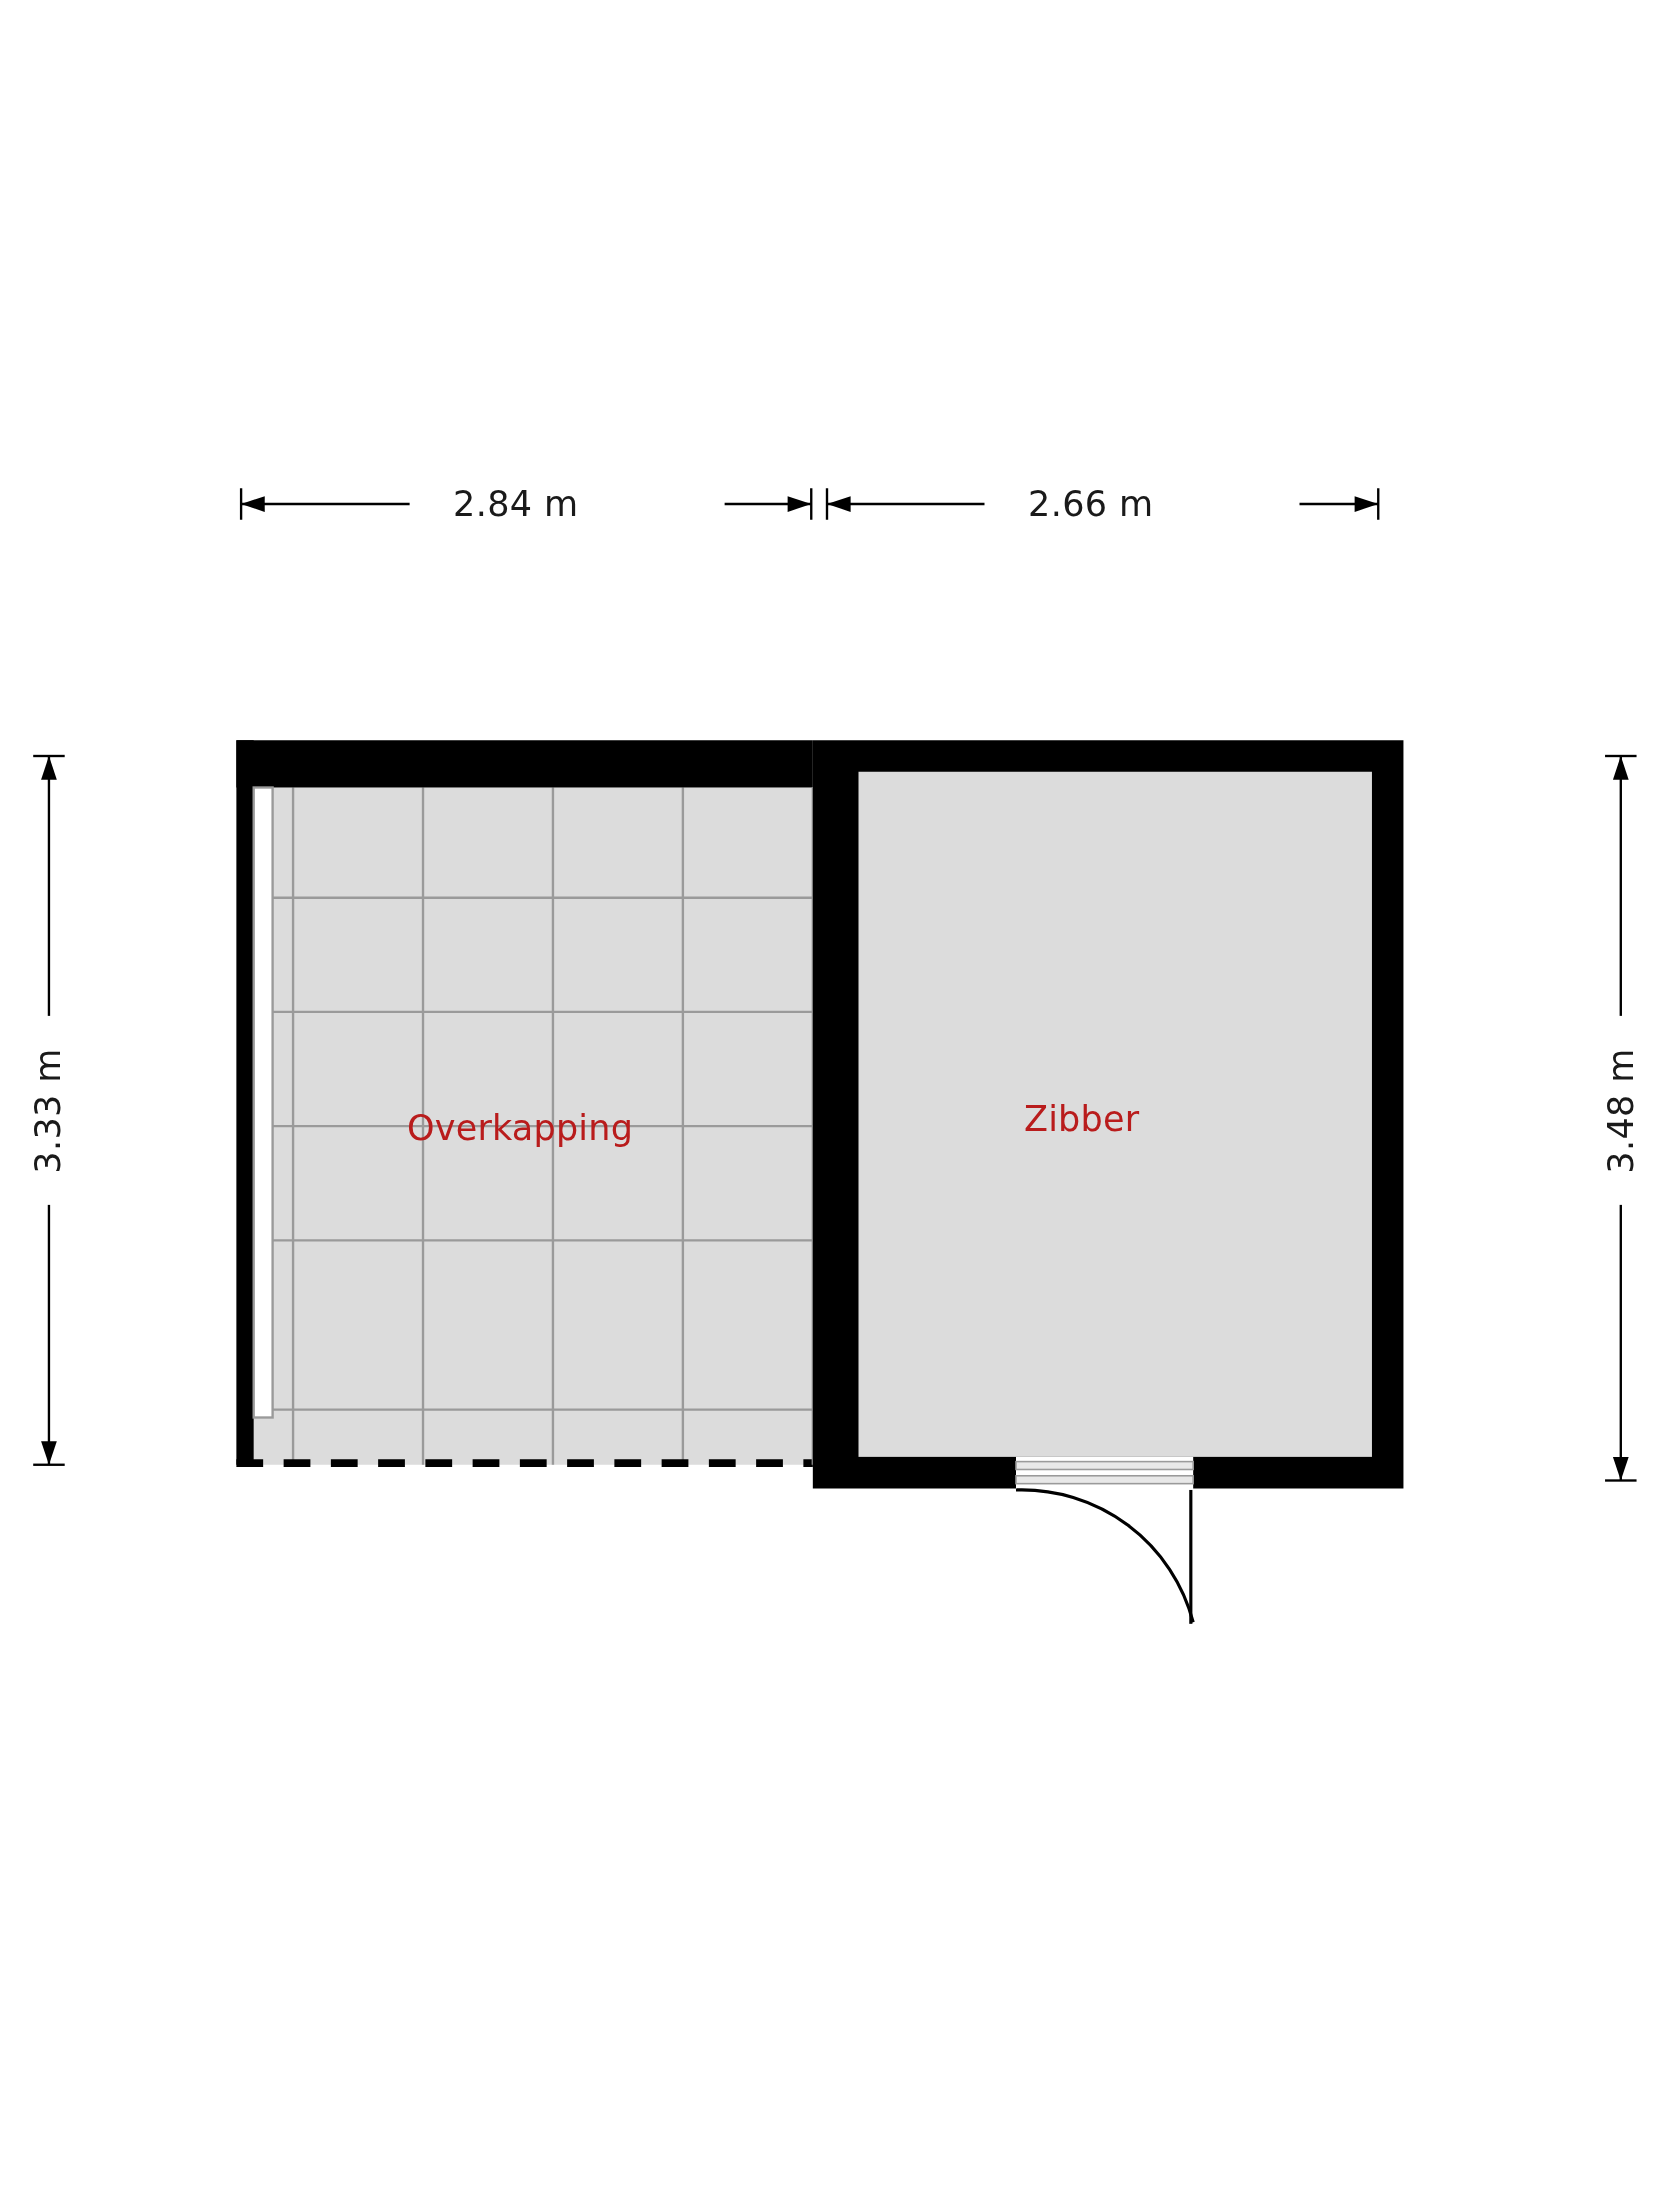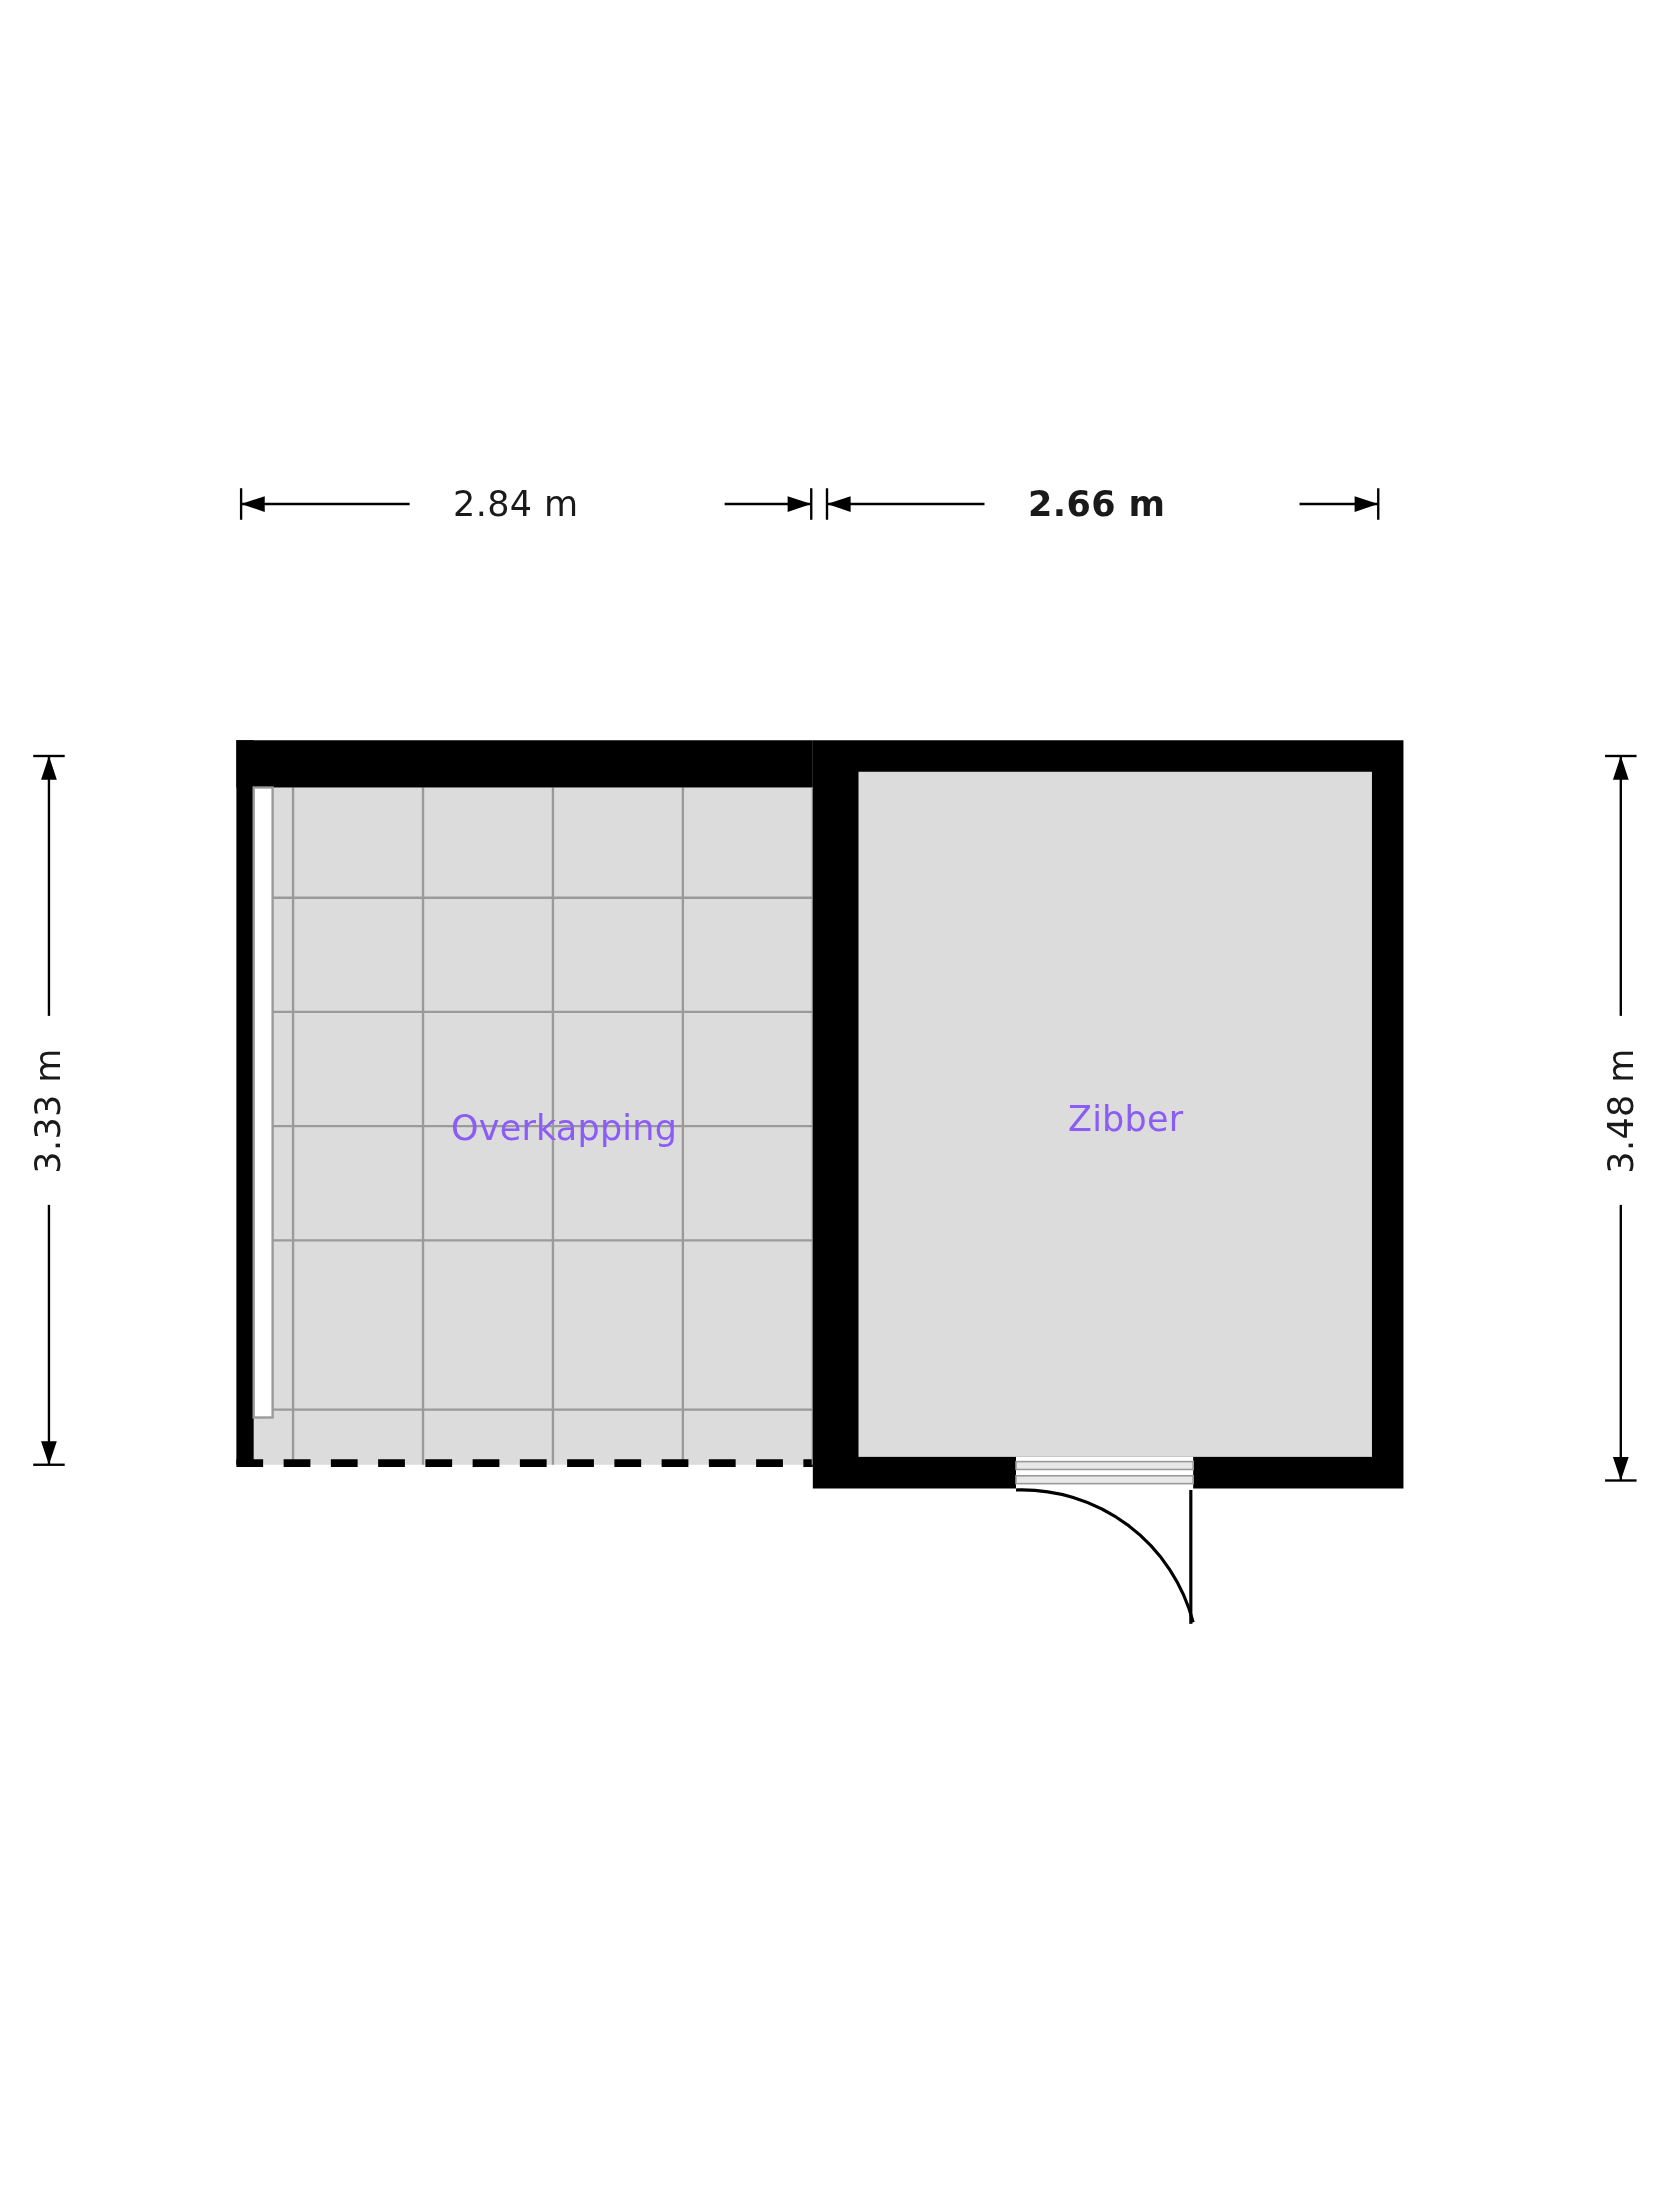--- a/index.html
+++ b/index.html
@@ -32,24 +32,23 @@
     letter-spacing: 0.4px;
   }
   .dim-label.vertical {
     transform-origin: 50% 50%;
   }
 
   
   .room-label {
     position: absolute;
     font-size: 35px;
-    color: #8b5cf6;
+    color: #b91c1c;
     white-space: nowrap;
     letter-spacing: 0.2px;
-    margin-left: 44px;
   }
 
   
   #footer {
     position: absolute;
     left: 0;
     top: 1654px;
     width: 1654px;
     text-align: center;
   }
@@ -149,21 +148,21 @@
       <g stroke="#000000" stroke-width="4" fill="none">
         <path d="M1290 1892 A 225 225 0 0 1 1515 2060"></path>
         <line x1="1512" y1="1892" x2="1512" y2="2062"></line>
       </g>
     </g>
 
   </svg>
 
   <div class="dim-label" style="left:453px; top:484px;">2.84 m</div>
 
-  <div class="dim-label" style="left:1028px; top:484px;font-weight:bold;">2.66 m</div>
+  <div class="dim-label" style="left:1028px; top:484px;">2.66 m</div>
 
   <div class="dim-label vertical" style="left:-31.5px; top:1091px; width:158px; text-align:center; transform:rotate(-90deg);">3.33 m</div>
 
   <div class="dim-label vertical" style="left:1542px; top:1091px; width:158px; text-align:center; transform:rotate(-90deg);">3.48 m</div>
 
   <div class="room-label" style="left:407px; top:1108px;">Overkapping</div>
 
   <div class="room-label" style="left:1024px; top:1099px;">Zibber</div>
 
   <div id="footer">

